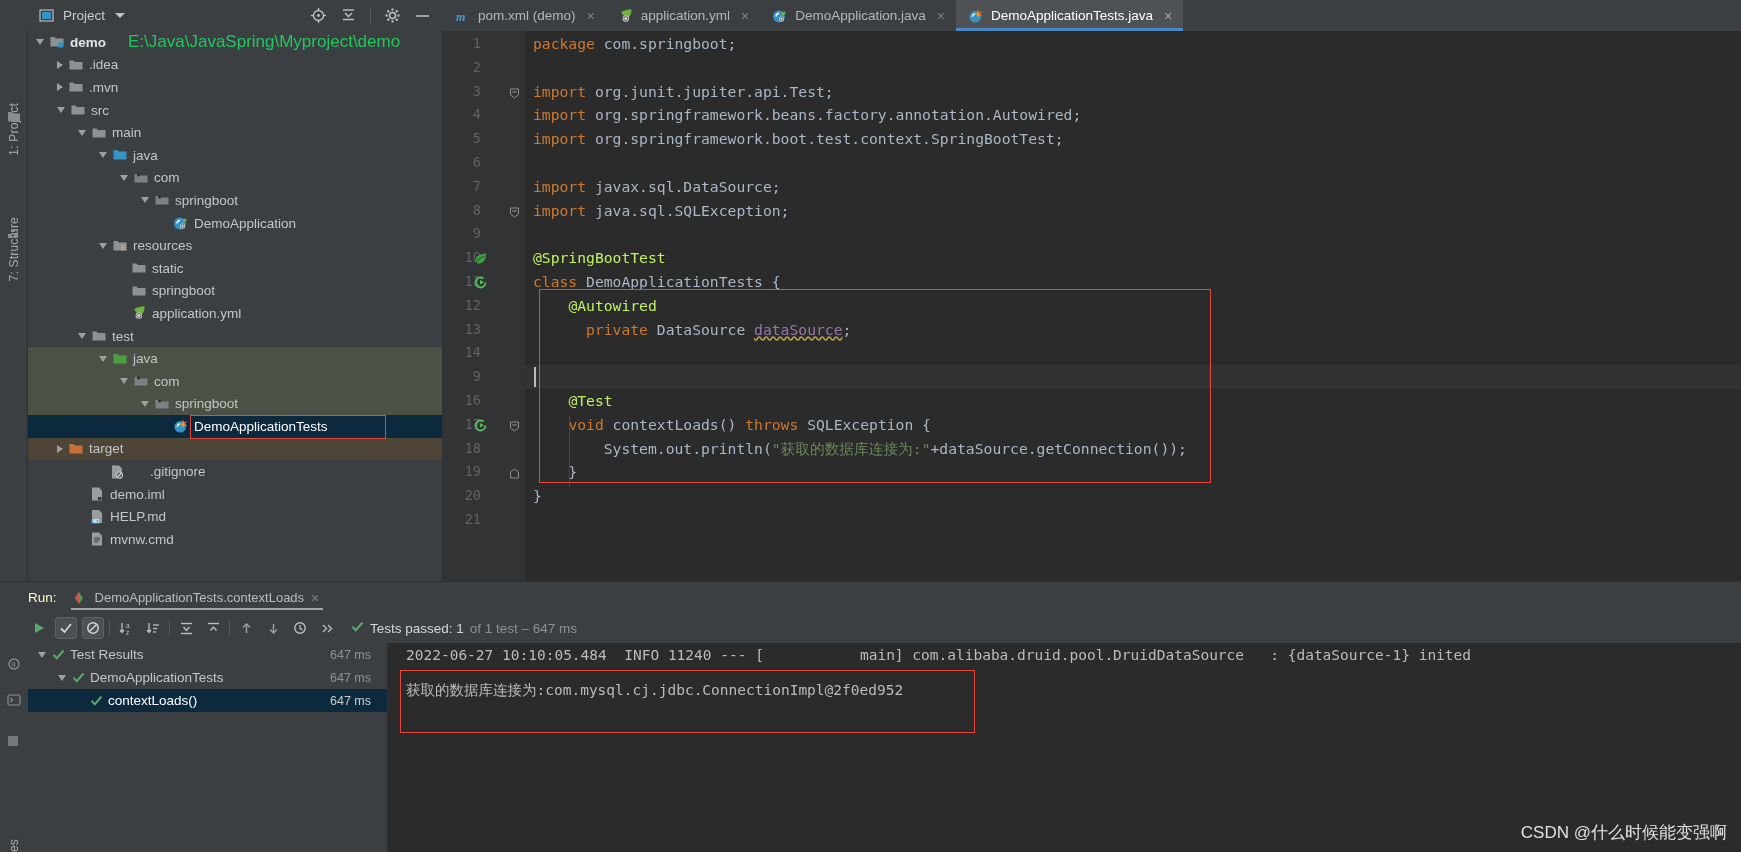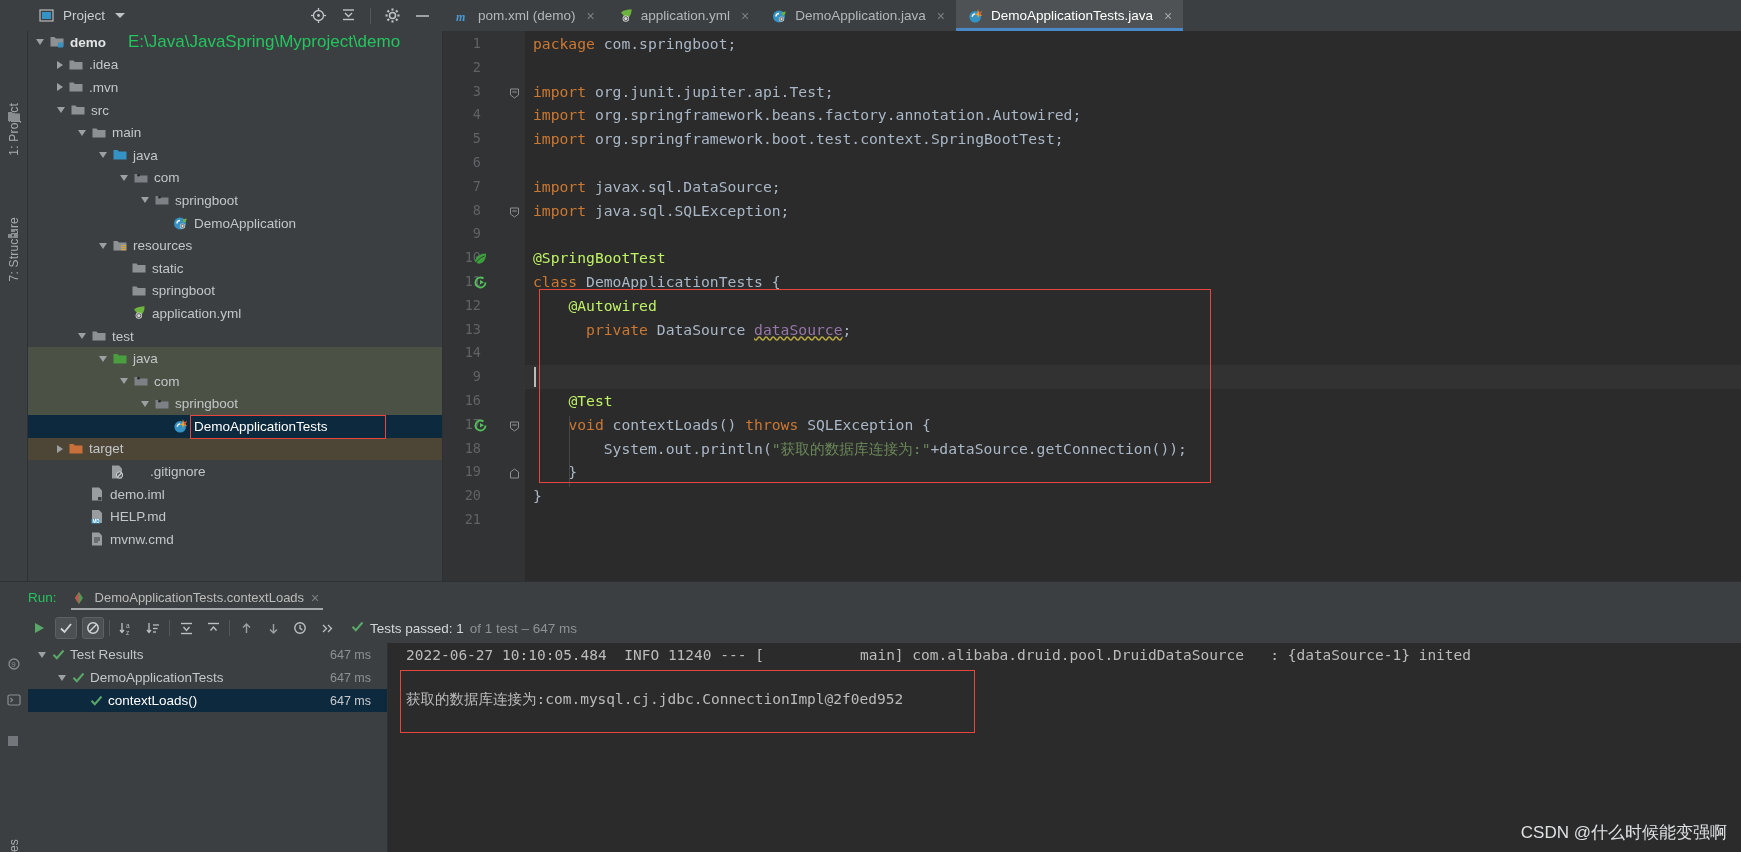--- a/index.html
+++ b/index.html
@@ -72,21 +72,21 @@
   .fld { color: #9876aa; }
   .warnsq { text-decoration: underline wavy #b5a642; text-decoration-skip-ink: none; }
   .caret { position:absolute; width: 2px; background: #bbbbbb; }
   .curline { position:absolute; left:0; right:0; background: #323232; }
   .redbox { position: absolute; border: 1.5px solid #e8453c; pointer-events:none; }
   .guideline { position:absolute; width:1px; background:#474747; }
 
   
   .runpanel { flex: 0 0 auto; background: #3c3f41; border-top: 1px solid #2e3133; display:flex; flex-direction:column; }
   .runhead { height: 31px; display: flex; align-items: center; padding-left: 28px; gap: 10px; position:relative;}
-  .runlabel { color: #22c55e; font-size: 13.5px; }
+  .runlabel { color: #fef9c3; font-size: 13.5px; }
   .runtab { display:flex; align-items:center; gap:7px; position:relative; padding: 0 8px 0 4px; height:31px;}
   .runtab::after { content:""; position:absolute; left:4px; right:4px; bottom:3px; height:2.5px; background:#a2a6a8; }
   .runtab .x { color:#7e8183; font-size:14px; }
   .toolrow { height: 30px; display: flex; align-items: center; gap: 5px; padding-left: 28px; }
   .tbtn { width: 22px; height: 22px; display:inline-flex; align-items:center; justify-content:center; border-radius:3px; }
   .tbtn.on { background: #4c5052; border:1px solid #5c6164; }
   .passed { margin-left: 8px; display:flex; align-items:center; gap:6px; font-size:13.5px; }
   .passed b { color:#d4d7d9; font-weight: normal; }
   .passed .dim { color: #8d9193; }
   .runbody { display:flex; flex: 1 1 auto; min-height:0; }
@@ -722,19 +722,19 @@
               </svg>
             </span>
             <span>contextLoads()</span>
             <span class="rtime">647 ms</span>
           </div>
         </div>
 
       <div class="console" id="console">
         <div class="redbox" style="left: 12px; top: 27px; width: 575px; height: 63px;"></div>
       <div class="conline" style="left: 18px; top: 4px;">2022-06-27 10:10:05.484  INFO 11240 --- [           main] com.alibaba.druid.pool.DruidDataSource   : {dataSource-1} inited</div>
-          <div class="conline" style="left: 18px; top: 38px; margin-top: 9px;">获取的数据库连接为:com.mysql.cj.jdbc.ConnectionImpl@2f0ed952</div>
+          <div class="conline" style="left: 18px; top: 38px;">获取的数据库连接为:com.mysql.cj.jdbc.ConnectionImpl@2f0ed952</div>
         </div>
     </div>
 
     <div class="watermark">CSDN @什么时候能变强啊</div>
   </div>
 </div>
 
 </body></html>

